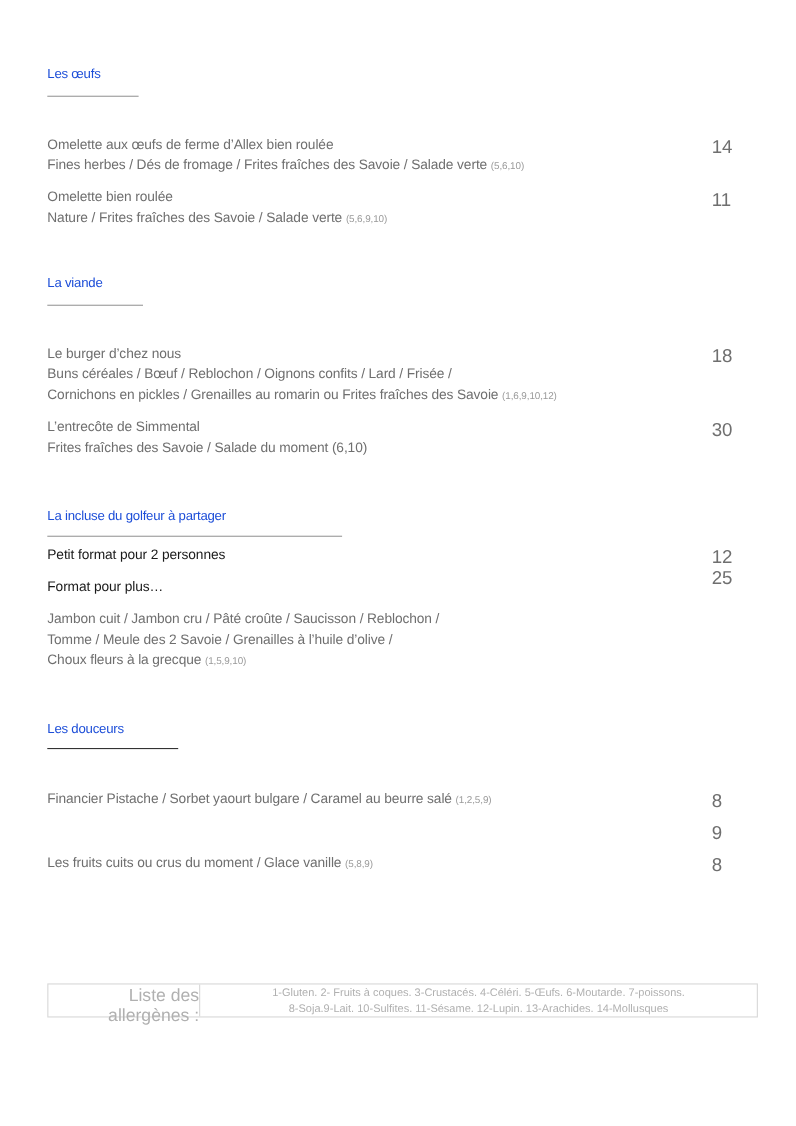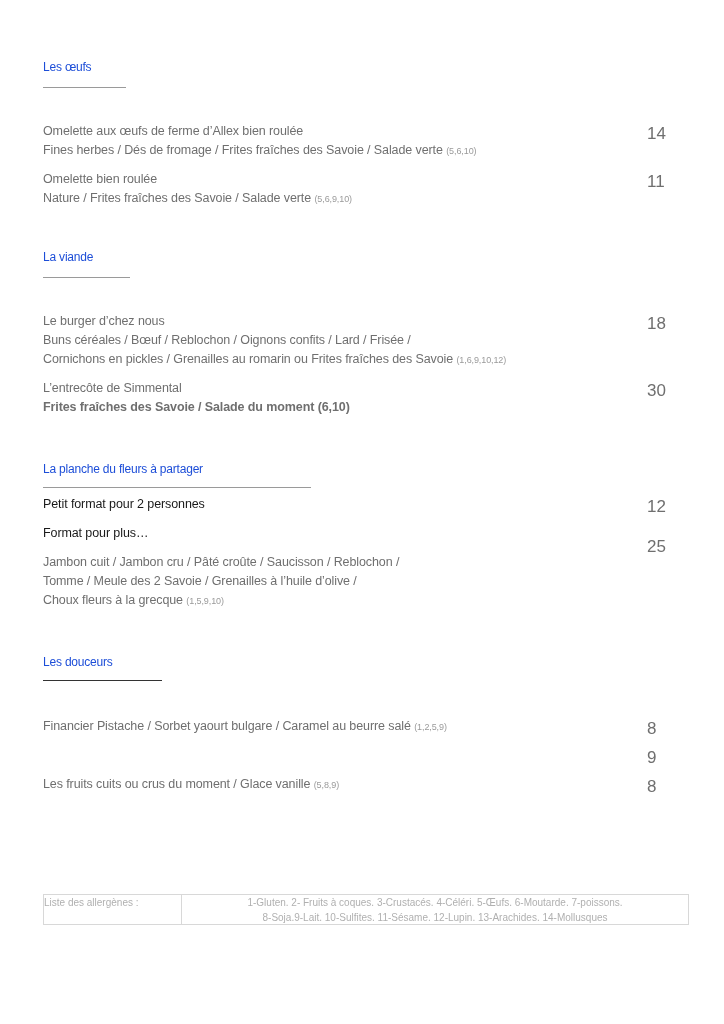--- a/index.html
+++ b/index.html
@@ -9,22 +9,22 @@
     .abs { position: absolute; }
     .sec-title { font-size: 12px; color: #1d4ed8; letter-spacing: -0.2px; white-space: nowrap; }
     .rule { position: absolute; height: 1px; background: #9a9a9a; }
     .rule.dark { background: #333; }
     .line { font-size: 12.5px; color: #6f6f6f; white-space: nowrap; letter-spacing: -0.1px; }
     .line.dark { color: #1a1a1a; }
     .alg { font-size: 9px; color: #9a9a9a; }
     .price { font-size: 17px; color: #6f6f6f; width: 30px; text-align: left; }
     .allergen-box { position: absolute; left: 43px; top: 894px; width: 646px; height: 31px;
                     border: 1px solid #d8d8d8; box-sizing: border-box; display: flex; }
-    .allergen-label { width: 138px; border-right: 1px solid #d8d8d8; font-size: 10px; color: #b0b0b0;
-                      text-align: left; padding-top: 2px; box-sizing: border-box; }
+    .allergen-label { width: 138px; border-right: 1px solid #d8d8d8; font-size: 16px; color: #b0b0b0;
+                      text-align: right; padding-top: 2px; box-sizing: border-box; }
     .allergen-list { flex: 1; font-size: 10px; color: #b0b0b0; text-align: center; line-height: 15px;
                      padding-top: 0px; }
     .footer { position: absolute; left: 0; width: 724px; top: 995px; text-align: center;
               font-size: 9.5px; color: #222; }
   </style>
 </head>
 <body>
 
 <div class="page">
 
@@ -42,30 +42,30 @@
   <div class="abs sec-title" style="left:43px; top:250px;">La viande</div>
   <div class="rule" style="left:43px; top:277px; width:87px;"></div>
 
   <div class="abs line" style="left:43px; top:314px;">Le burger d’chez nous</div>
   <div class="abs price" style="left:647px; top:314px;">18</div>
   <div class="abs line" style="left:43px; top:333px;">Buns céréales / Bœuf / Reblochon / Oignons confits / Lard / Frisée /</div>
   <div class="abs line" style="left:43px; top:352px;"><span>Cornichons en pickles / Grenailles au romarin ou Frites fraîches des Savoie</span> <span class="alg">(1,6,9,10,12)</span></div>
 
   <div class="abs line" style="left:43px; top:381px;">L’entrecôte de Simmental</div>
   <div class="abs price" style="left:647px; top:381px;">30</div>
-  <div class="abs line" style="left:43px; top:400px;font-weight:bold;">Frites fraîches des Savoie / Salade du moment (6,10)</div>
+  <div class="abs line" style="left:43px; top:400px;">Frites fraîches des Savoie / Salade du moment (6,10)</div>
 
-  <div class="abs sec-title" style="left:43px; top:462px;">La planche du fleurs à partager</div>
+  <div class="abs sec-title" style="left:43px; top:462px;">La incluse du golfeur à partager</div>
   <div class="rule" style="left:43px; top:487px; width:268px;"></div>
 
   <div class="abs line dark" style="left:43px; top:497px;">Petit format pour 2 personnes</div>
   <div class="abs price" style="left:647px; top:497px;">12</div>
 
   <div class="abs line dark" style="left:43px; top:526px;">Format pour plus…</div>
-  <div class="abs price" style="left:647px; top:537px;">25</div>
+  <div class="abs price" style="left:647px; top:516px;">25</div>
 
   <div class="abs line" style="left:43px; top:555px;">Jambon cuit / Jambon cru / Pâté croûte / Saucisson / Reblochon /</div>
   <div class="abs line" style="left:43px; top:574px;">Tomme / Meule des 2 Savoie / Grenailles à l’huile d’olive /</div>
   <div class="abs line" style="left:43px; top:593px;text-align:center;"><span>Choux fleurs à la grecque</span> <span class="alg">(1,5,9,10)</span></div>
 
   <div class="abs sec-title" style="left:43px; top:655px;">Les douceurs</div>
   <div class="rule dark" style="left:43px; top:680px; width:119px;"></div>
 
   <div class="abs line" style="left:43px; top:719px;"><span>Financier Pistache / Sorbet yaourt bulgare / Caramel au beurre salé</span> <span class="alg">(1,2,5,9)</span></div>
   <div class="abs price" style="left:647px; top:719px;">8</div>

